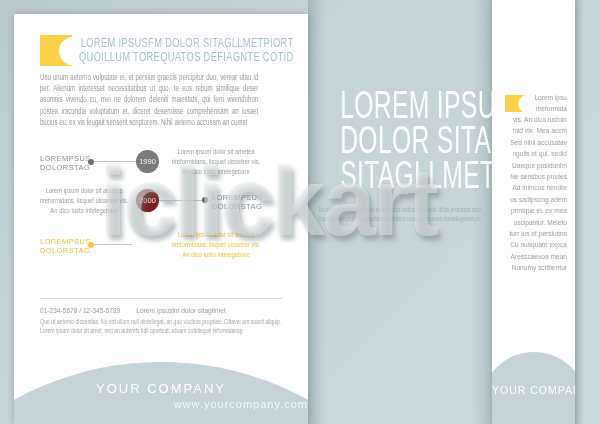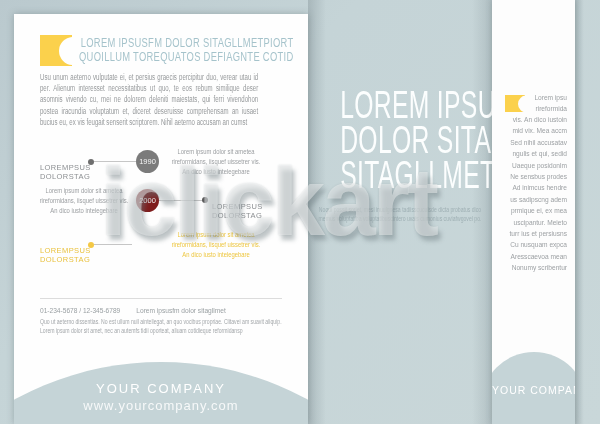--- a/index.html
+++ b/index.html
@@ -20,21 +20,21 @@
     width:28px; height:28px; border-radius:50%; background:#fefefe; }
   .hdr-text { margin-left:7px; padding-top:2px; color:#a5c3cb;text-align:right; }
   .hdr-line { font-size:12.5px; line-height:13.5px; letter-spacing:.4px; white-space:nowrap;
     transform:scaleX(.75); transform-origin:left top; }
   .intro {
     position:absolute; left:26px; top:58px; width:306px;
     transform:scaleX(.713); transform-origin:left top;
     font-size:8.5px; line-height:11.2px; color:#96999b; text-align:justify;
   }
   
-  .tl-label { position:absolute; font-size:7.5px; line-height:9px; letter-spacing:.4px; color:#8c8f92;margin-top:9px; }
+  .tl-label { position:absolute; font-size:7.5px; line-height:9px; letter-spacing:.4px; color:#8c8f92; }
   .tl-label.right-align { text-align:right; }
   .tl-label.yellow { color:#e9c23f; }
   .tl-dot { position:absolute; width:6px; height:6px; border-radius:50%; background:#6e6e6e; }
   .tl-dot.yellow { background:#f4c845; }
   .tl-line { position:absolute; height:1px; background:#c6c6c6; }
   .tl-circle { position:absolute; border-radius:50%; color:#f5f5f5; text-align:center; }
   .tl-circle.c1990 { left:122px; top:136px; width:23px; height:23px; line-height:23px; font-size:7.5px; background:#7b7b7b; }
   .tl-circle.c2000 { left:122px; top:175px; width:23px; height:23px; line-height:23px; font-size:7.5px; background:#7f1d1d; }
   .tl-circle.c2010 { left:118px; top:214px; width:32px; height:32px; line-height:32px; font-size:11.5px; background:#fbd14c; color:#fff; }
   .tl-text { position:absolute; width:118px; transform:scaleX(.78); transform-origin:left top;
@@ -45,22 +45,22 @@
   .contact-line { position:absolute; left:26px; top:293px; display:flex; gap:16px;
     font-size:6.6px; color:#9aa0a3; white-space:nowrap; }
   .contact-note { position:absolute; left:26px; top:303px; width:302px;
     transform:scaleX(.8); transform-origin:left top;
     font-size:6.4px; line-height:9px; color:#a3a7aa; }
   
   .arc-left { position:absolute; left:-158px; top:348px; width:610px; height:610px;
     border-radius:50%; background:#c5d4d7; }
   .company-left { position:absolute; left:0; top:367px; width:100%; text-align:center;
     color:#fff; font-size:13px; letter-spacing:2px; }
-  .website-left { position:absolute; left:0; top:384px; width:100%; text-align:center;
-    color:rgba(255,255,255,.85); font-size:13px; letter-spacing:1px; }
+  .website-left { position:absolute; left:0; top:384px; width:100%; text-align:right;
+    color:rgba(255,255,255,.85); font-size:11px; letter-spacing:1px; }
   
   .panel-mid { position:absolute; left:308px; top:0; width:184px; height:424px; }
   .m-title { position:absolute; left:0; top:88px; width:100%; text-align:center; color:#fcfefe; }
   .m-title-line { font-size:38px; line-height:35px; white-space:nowrap;
     transform:scaleX(.65); transform-origin:center; letter-spacing:.5px; }
   .m-sub { position:absolute; left:-20px; top:205px; width:224px; text-align:center;
     transform:scaleX(.8); transform-origin:center top;
     font-size:6.4px; line-height:9px; color:#9fb0b4; }
   .fold-shadow-l { position:absolute; left:308px; top:0; width:18px; height:424px;
     background:linear-gradient(to right, rgba(95,110,116,.28), rgba(95,110,116,0)); }

